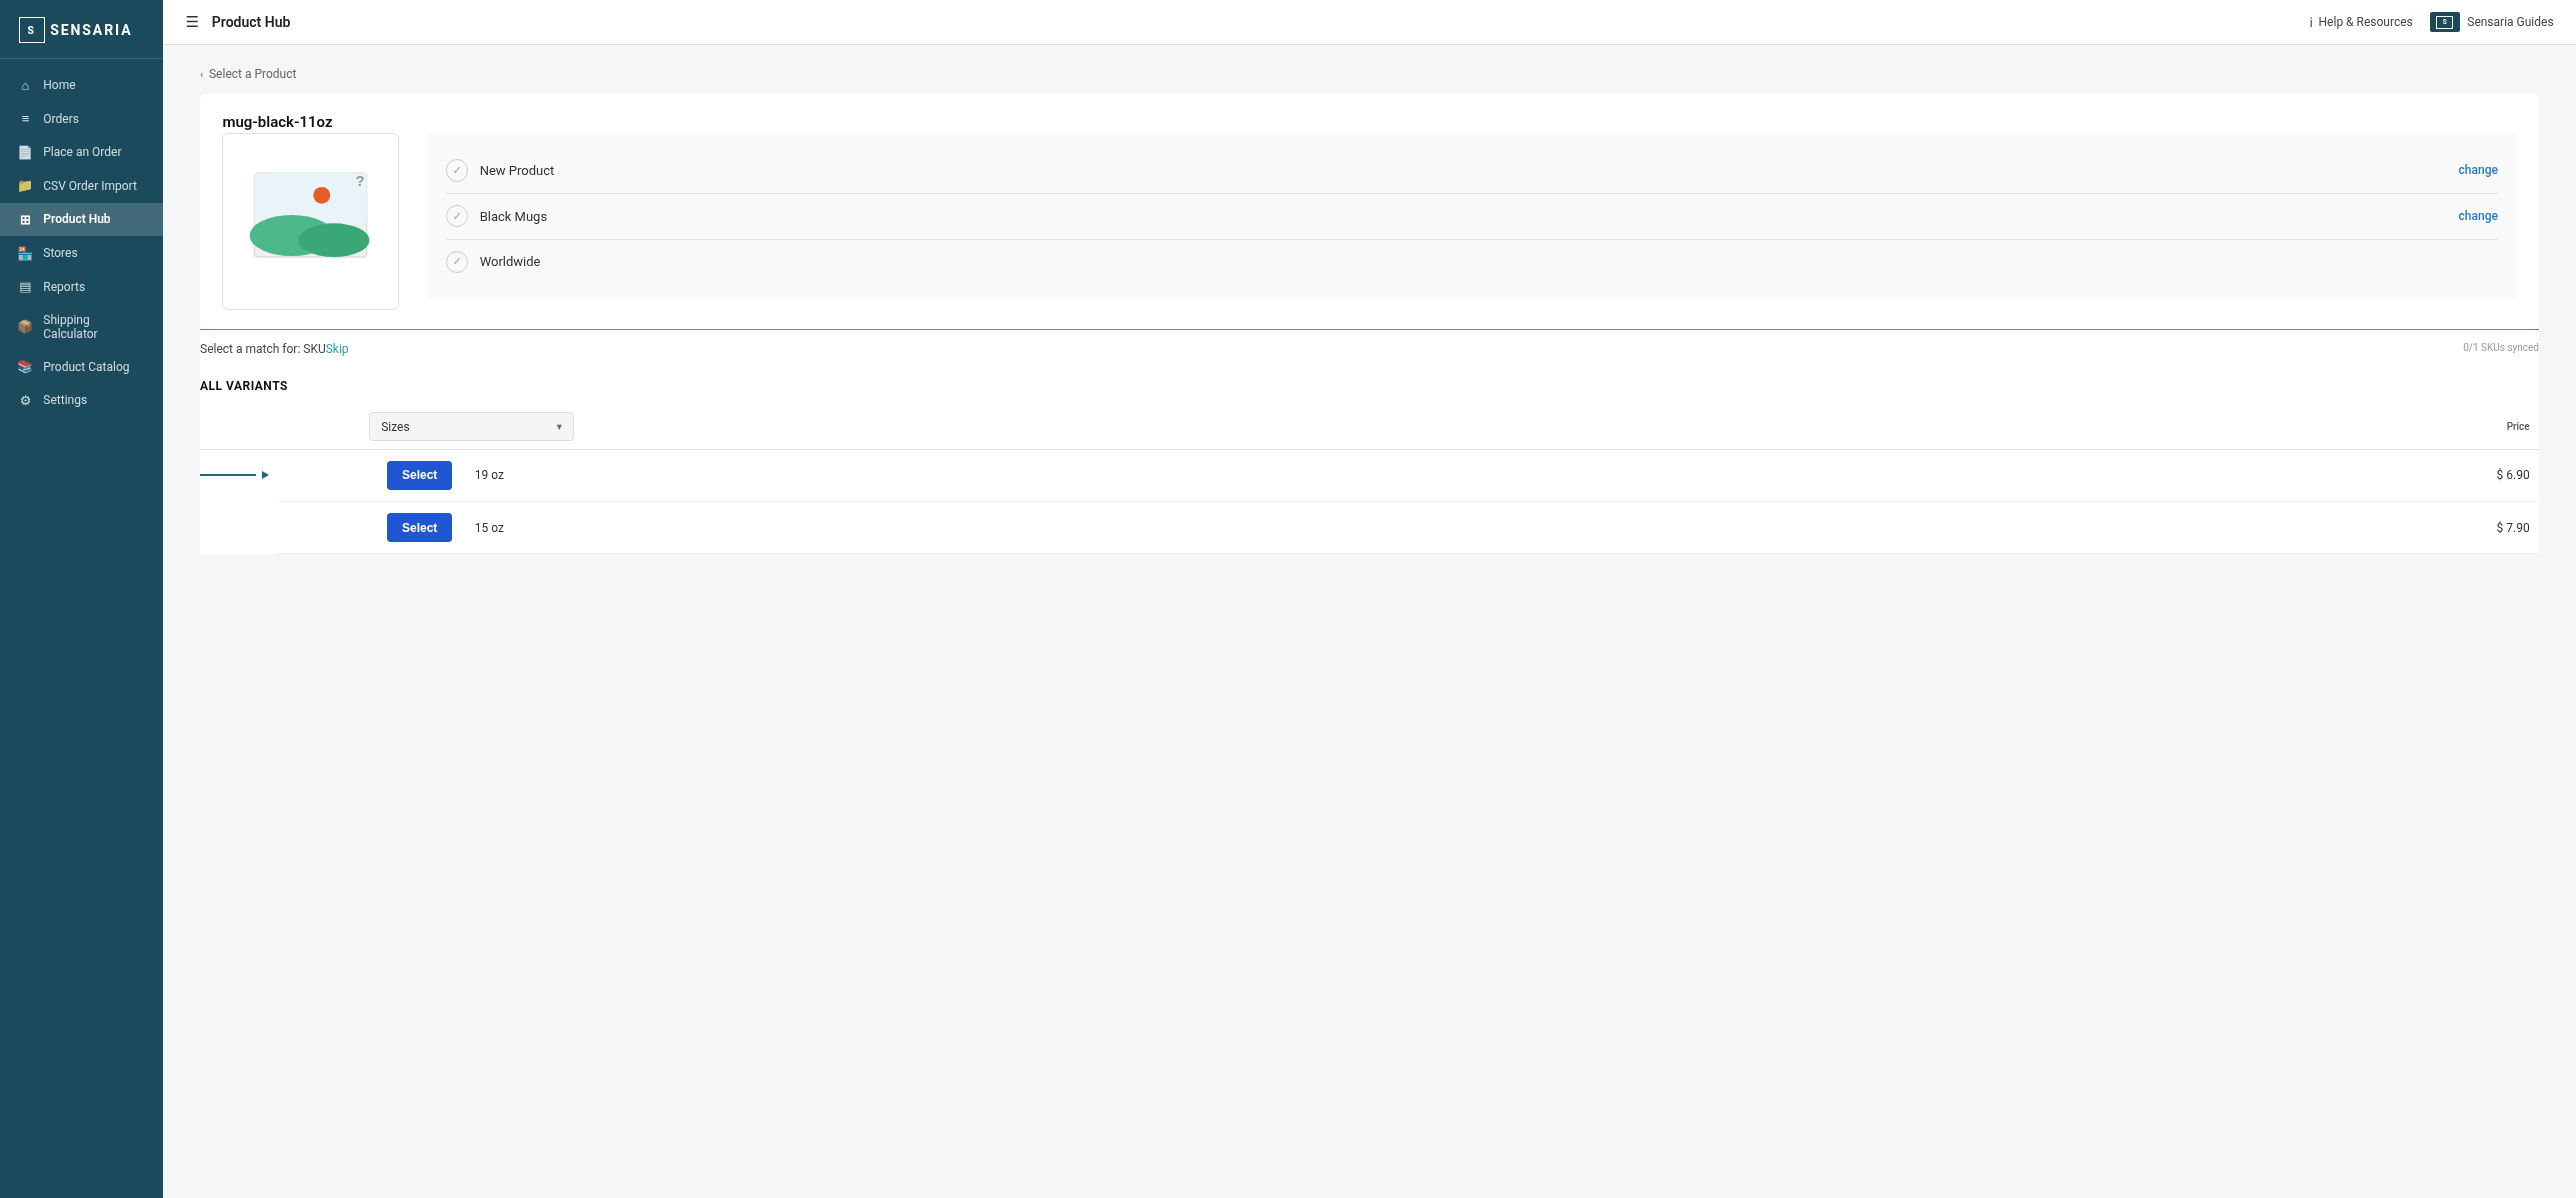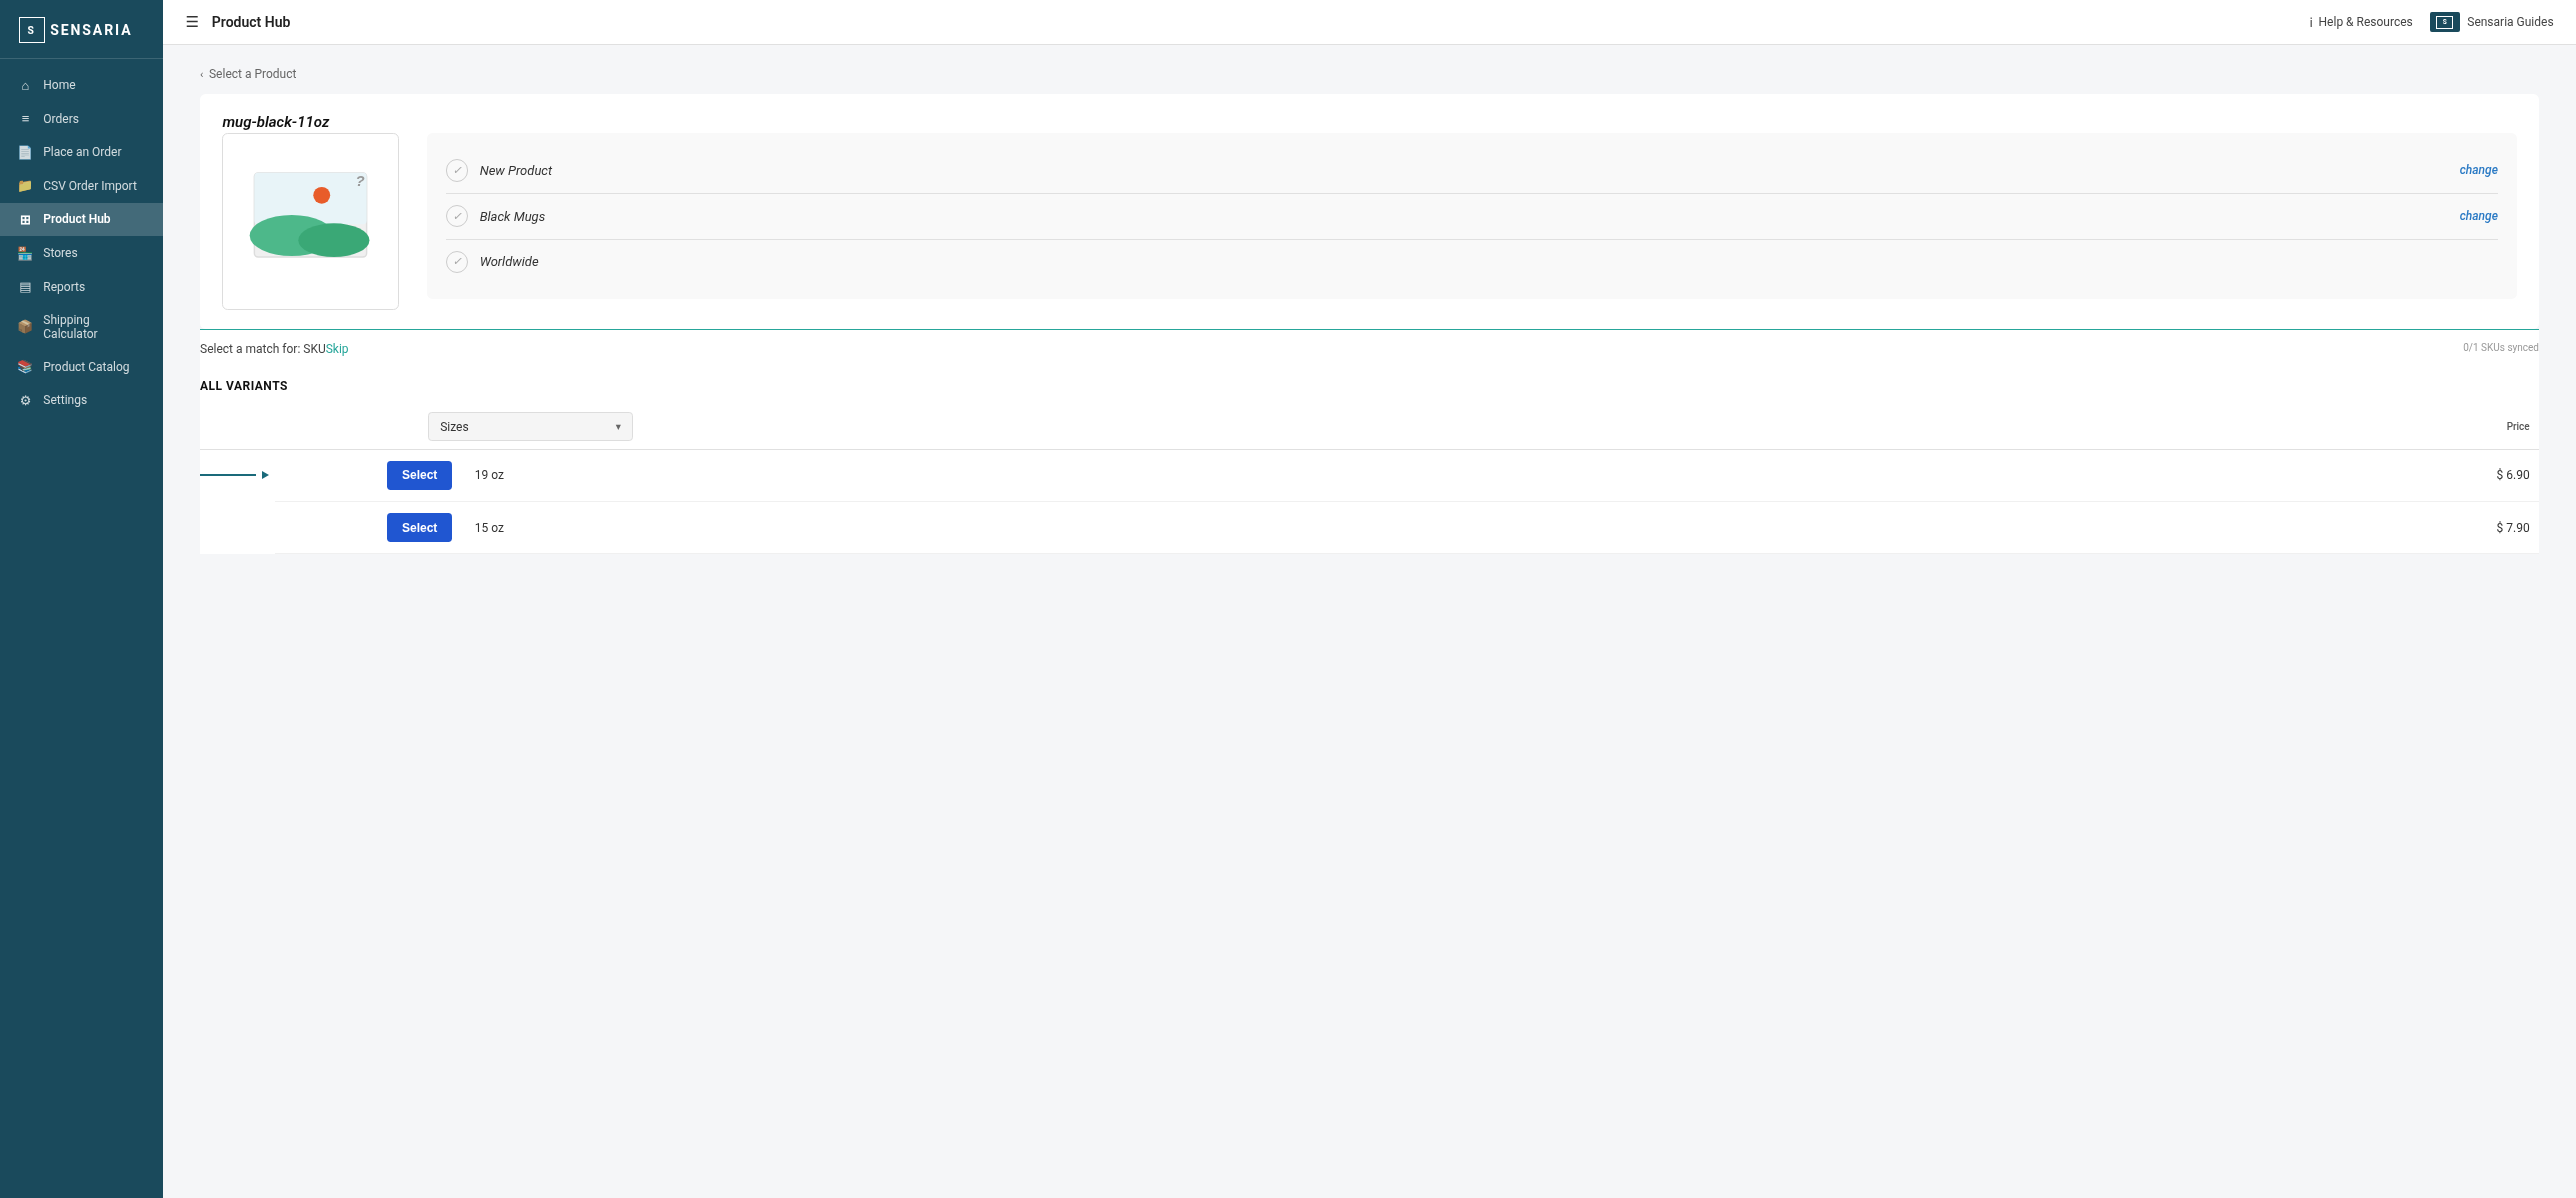--- a/index.html
+++ b/index.html
@@ -140,21 +140,20 @@
     .breadcrumb-arrow { font-size: 11.2px; }
 
     .page-title { font-size: 20.5px; font-weight: 700; color: #111; margin-bottom: 18.7px; }
 
     
     .product-section {
       background: white;
       border-radius: 5.6px;
       padding: 18.7px 22.4px;
       margin-bottom: 0;
-      font-style: italic;
     }
     .product-name { font-size: 15px; font-weight: 600; color: #111; margin-bottom: 1.9px; }
     .product-subtitle { font-size: 12px; color: #888; margin-bottom: 13px; }
 
     .product-layout { display: flex; gap: 28px; align-items: flex-start; }
 
     
     .product-image-box {
       width: 177px;
       height: 177px;
@@ -239,21 +238,21 @@
       align-items: center;
       justify-content: space-between;
       border: 0.9px solid #ddd;
       border-radius: 3.7px;
       padding: 6.5px 11.2px;
       font-size: 12px;
       color: #333;
       background: #f5f5f5;
       cursor: pointer;
       width: 205px;
-      margin-left: 116px;
+      margin-left: 57px;
     }
     .dropdown-arrow { font-size: 10.3px; color: #666; }
 
     .price-col { margin-left: auto; font-size: 10px; color: #555; padding-right: 9.3px; font-weight: 500; }
 
     .variant-row {
       display: flex;
       align-items: center;
       padding: 11.2px 0;
       border-bottom: 0.9px solid #f0f0f0;

